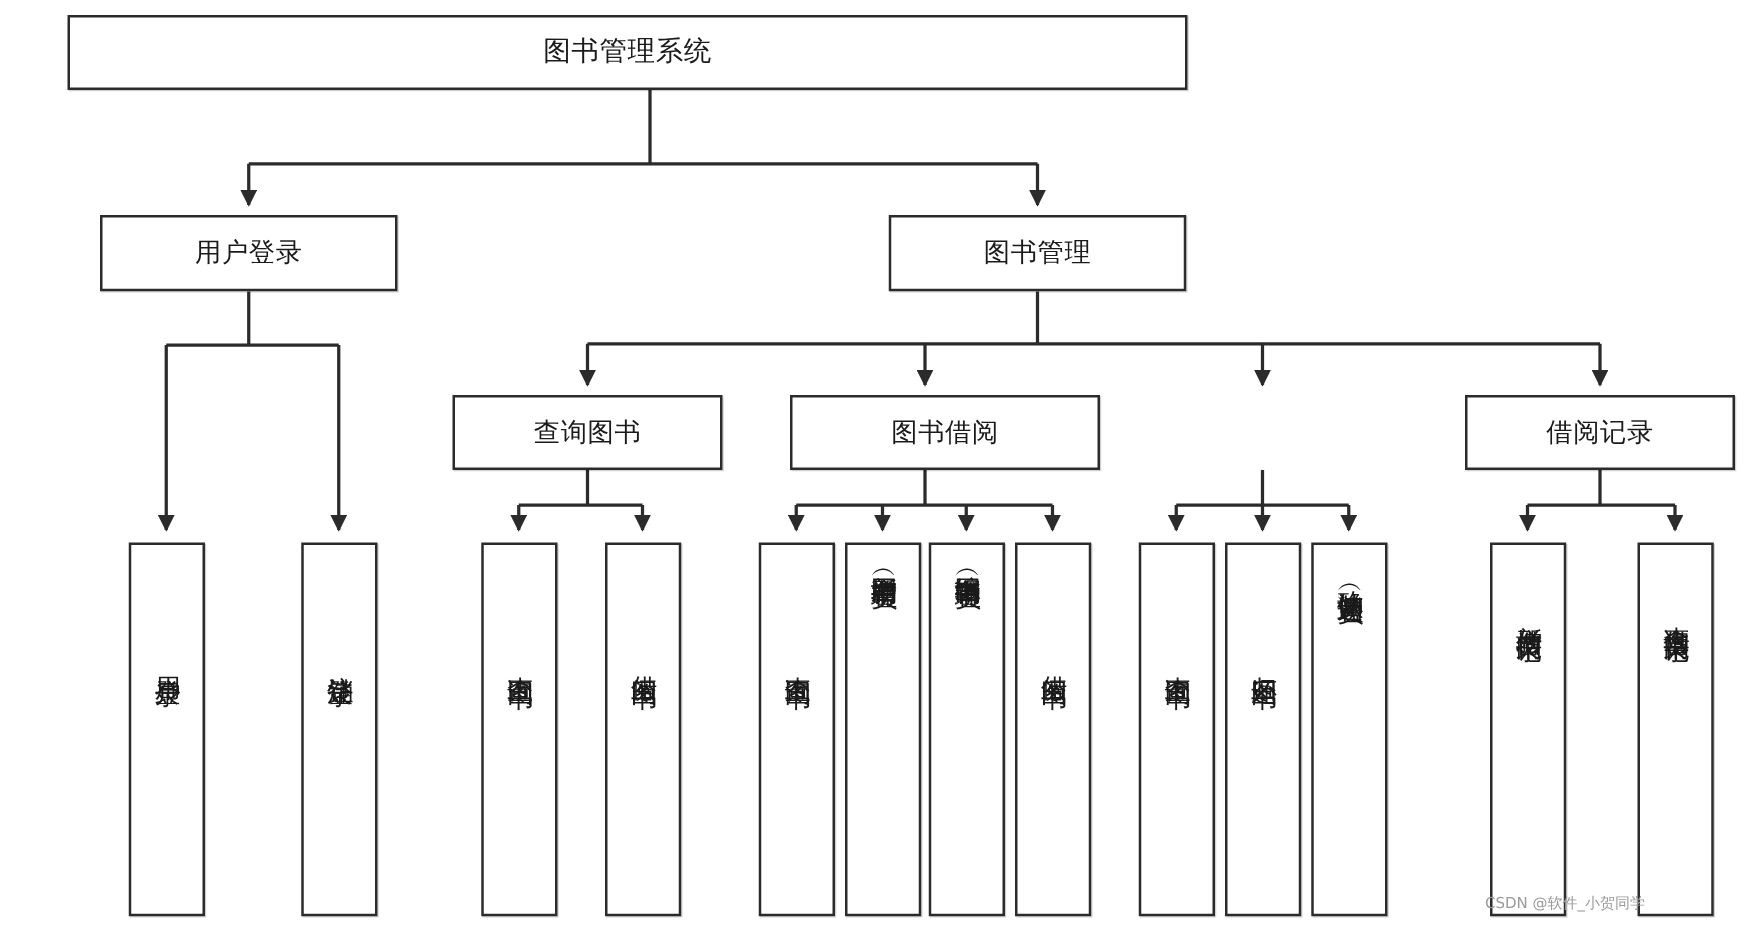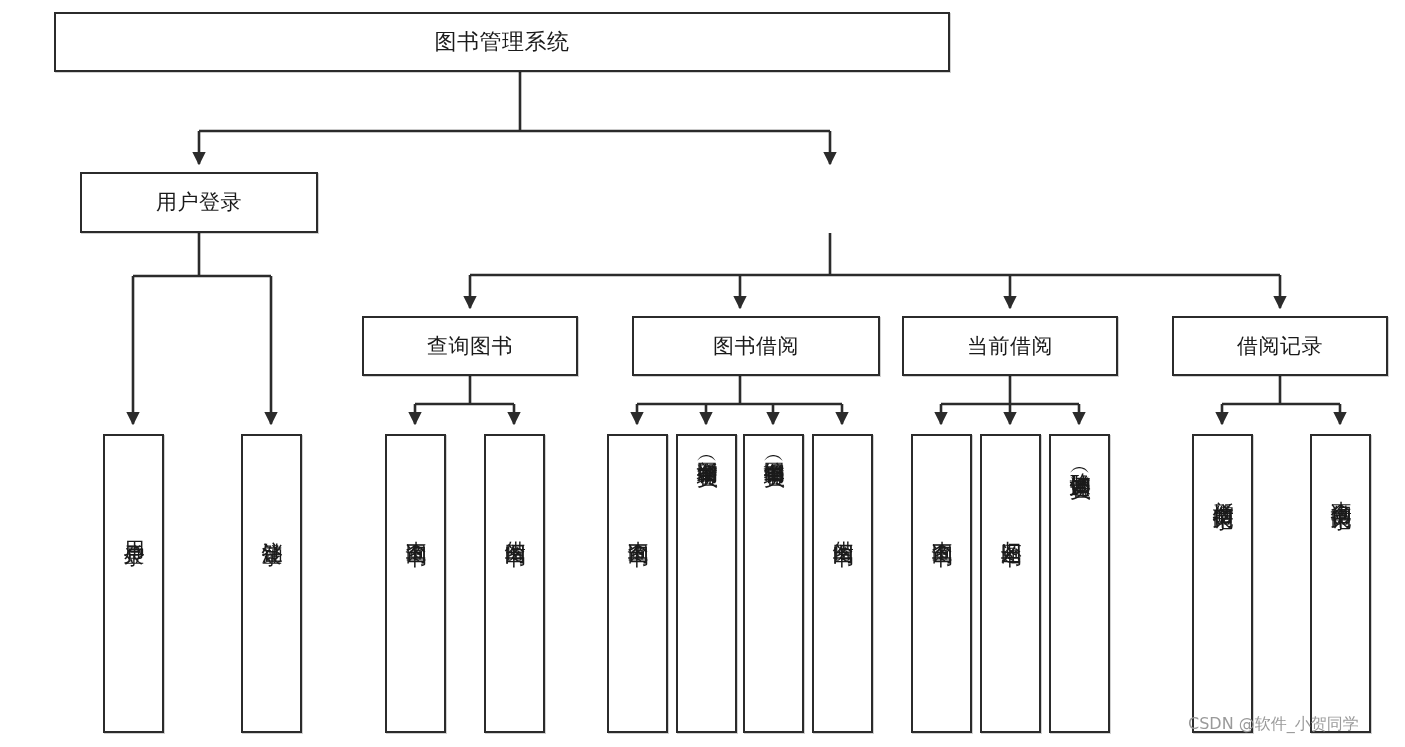--- a/index.html
+++ b/index.html
@@ -59,21 +59,21 @@
     white-space: nowrap;
     text-align: center;
   }
   .node.vertical.tall .label {
     letter-spacing: 1px;
   }
   #watermark {
     position: absolute;
     left: 1188px;
     top: 714px;
-    font-size: 16px;
+    font-size: 12px;
     color: #9a9a9a;
     white-space: nowrap;
     font-family: "DejaVu Sans", "Liberation Sans", sans-serif;
   }
 </style>
 </head>
 <body>
 
 <div id="canvas">
 
@@ -128,30 +128,30 @@
     </g>
   </svg>
 
   <div class="node horizontal root" style="left:18px; top:12px; width:896px; height:60px;margin-left:36px;">
     <span class="label">图书管理系统</span>
   </div>
 
   <div class="node horizontal" style="left:80px; top:172px; width:238px; height:61px;">
     <span class="label">用户登录</span>
   </div>
+  <div class="node horizontal" style="left:711px; top:172px; width:238px; height:61px;">
+    <span class="label">图书管理</span>
+  </div>
 
   <div class="node horizontal" style="left:362px; top:316px; width:216px; height:60px;">
     <span class="label">查询图书</span>
   </div>
   <div class="node horizontal" style="left:632px; top:316px; width:248px; height:60px;">
     <span class="label">图书借阅</span>
   </div>
-  <div class="node horizontal" style="left:902px; top:316px; width:216px; height:60px;">
-    <span class="label">当前借阅</span>
-  </div>
   <div class="node horizontal" style="left:1172px; top:316px; width:216px; height:60px;align-items:center;">
     <span class="label">借阅记录</span>
   </div>
 
   <div class="node vertical" style="left:103px; top:434px; width:61px; height:299px; padding-top:88px;">
     <span class="label">用户登录</span>
   </div>
   <div class="node vertical" style="left:241px; top:434px; width:61px; height:299px; padding-top:88px;">
     <span class="label">注销登录</span>
   </div>

